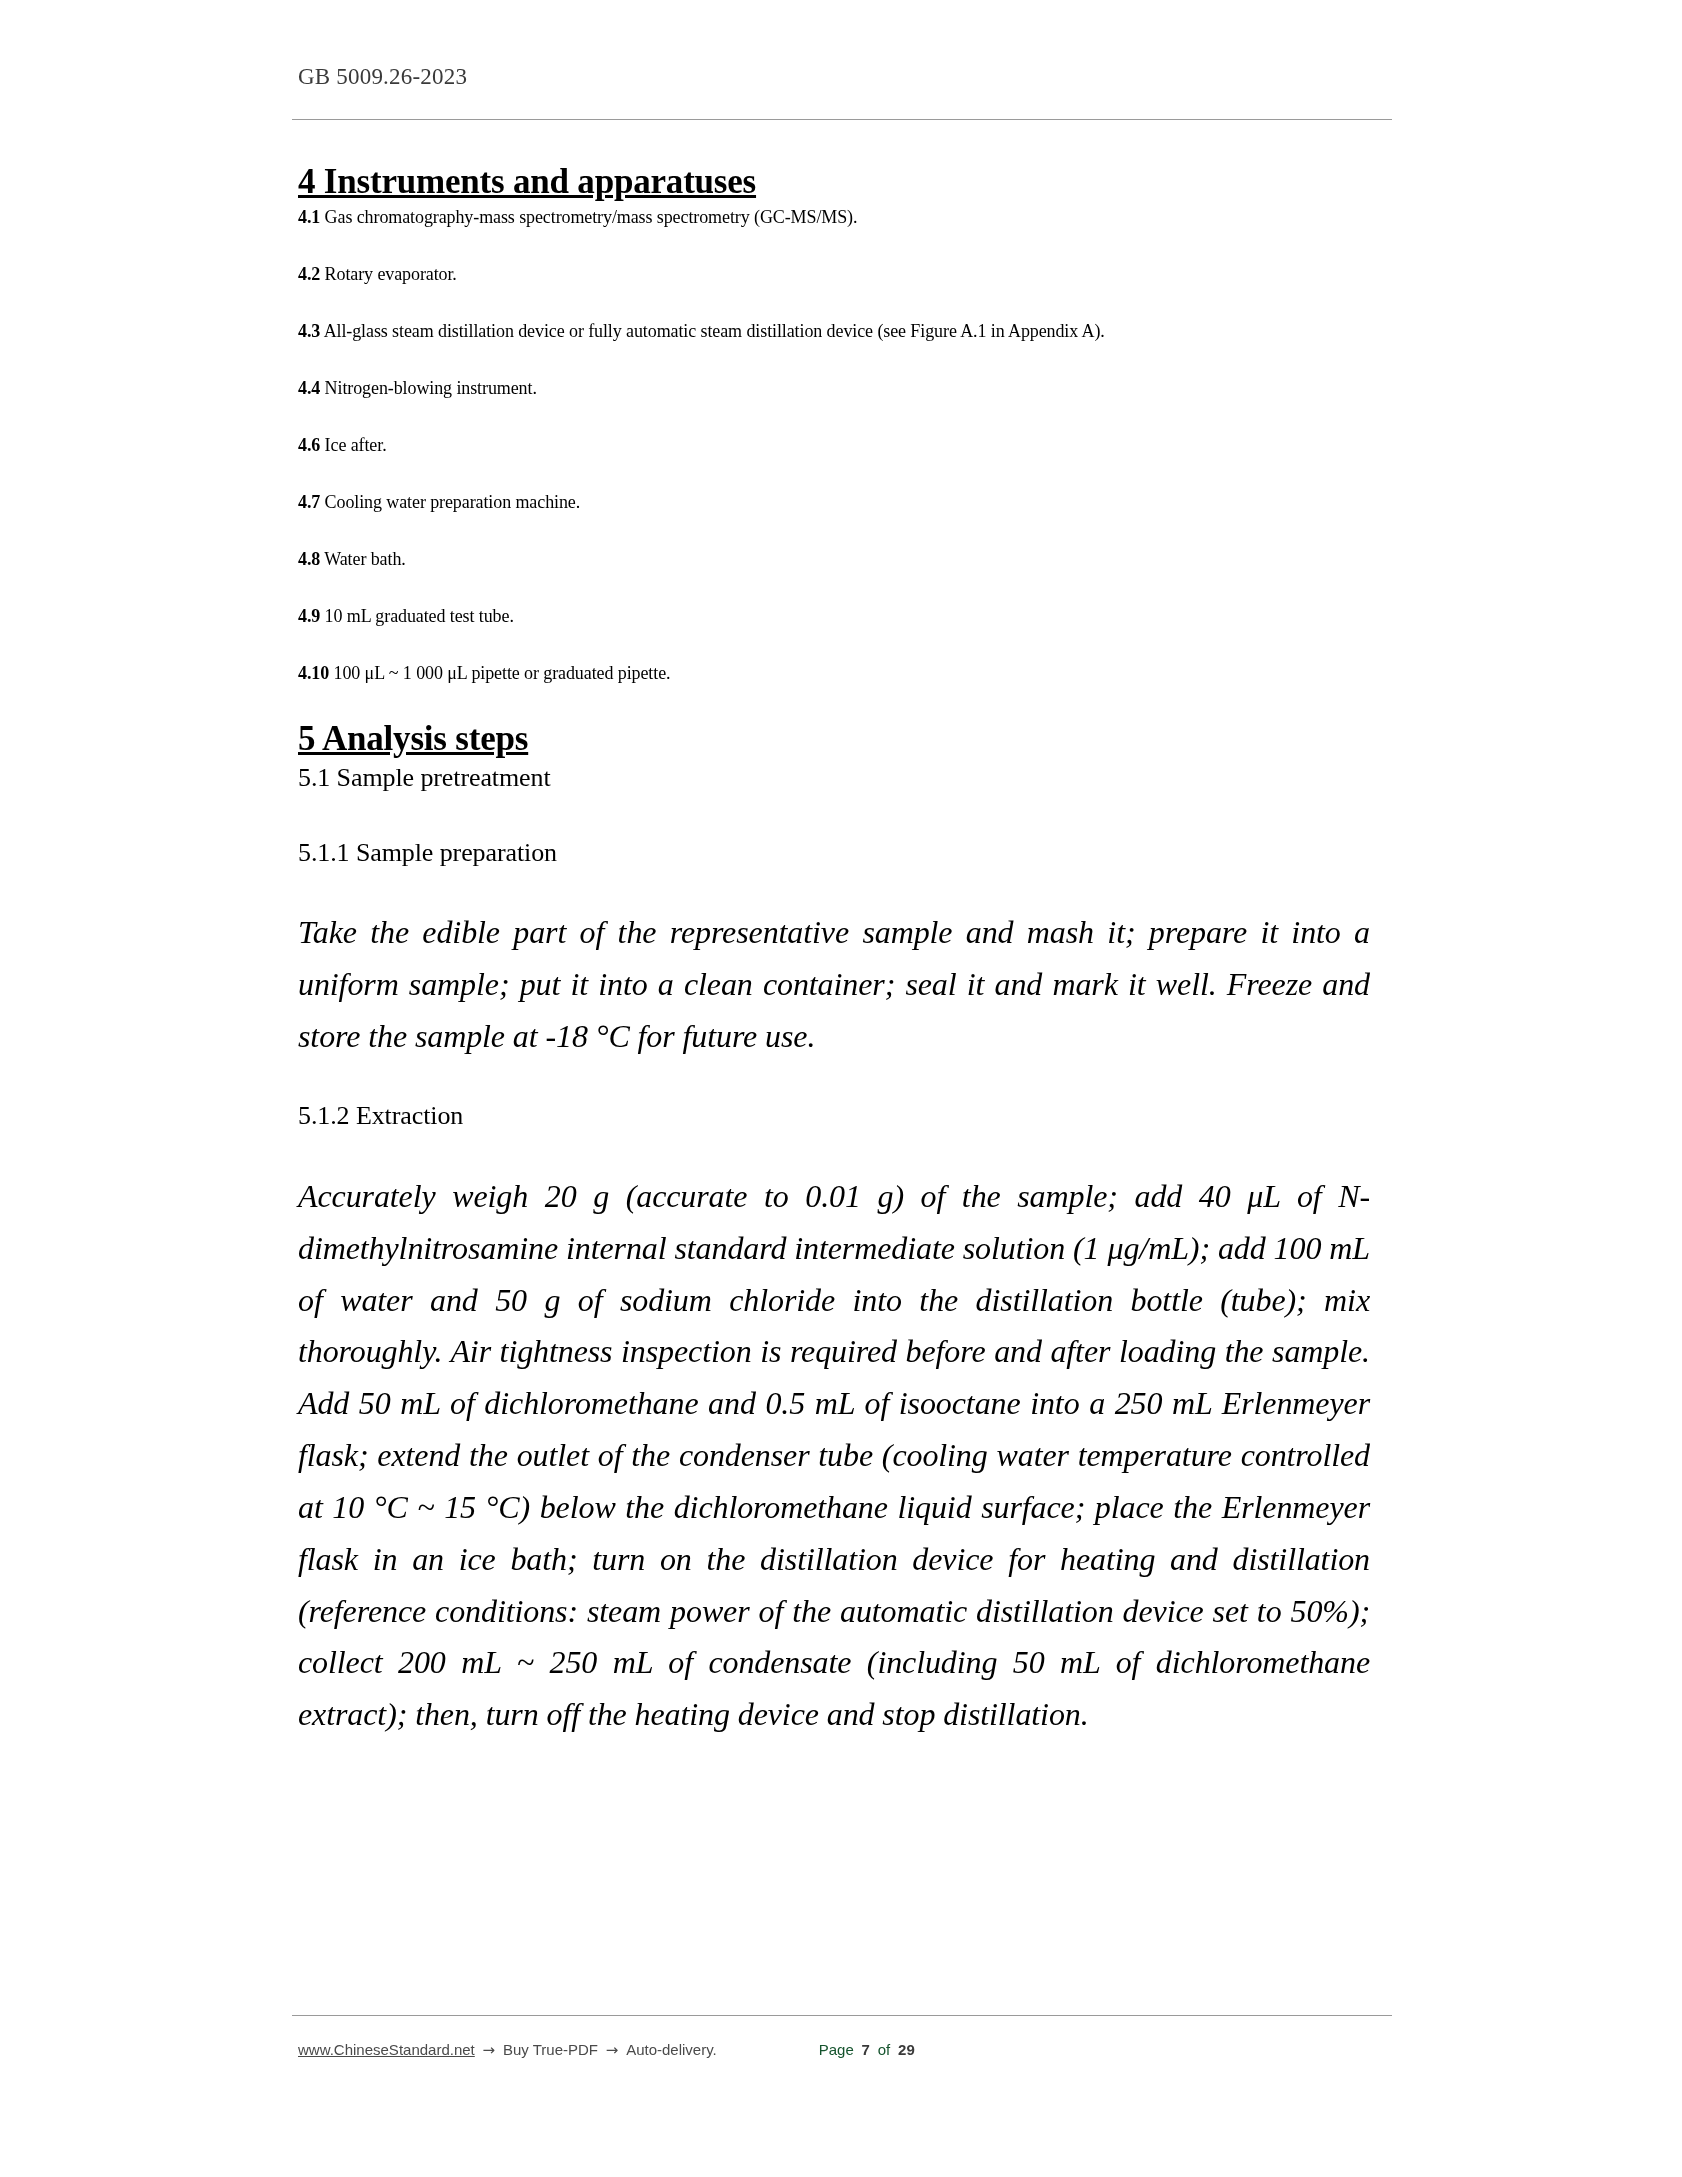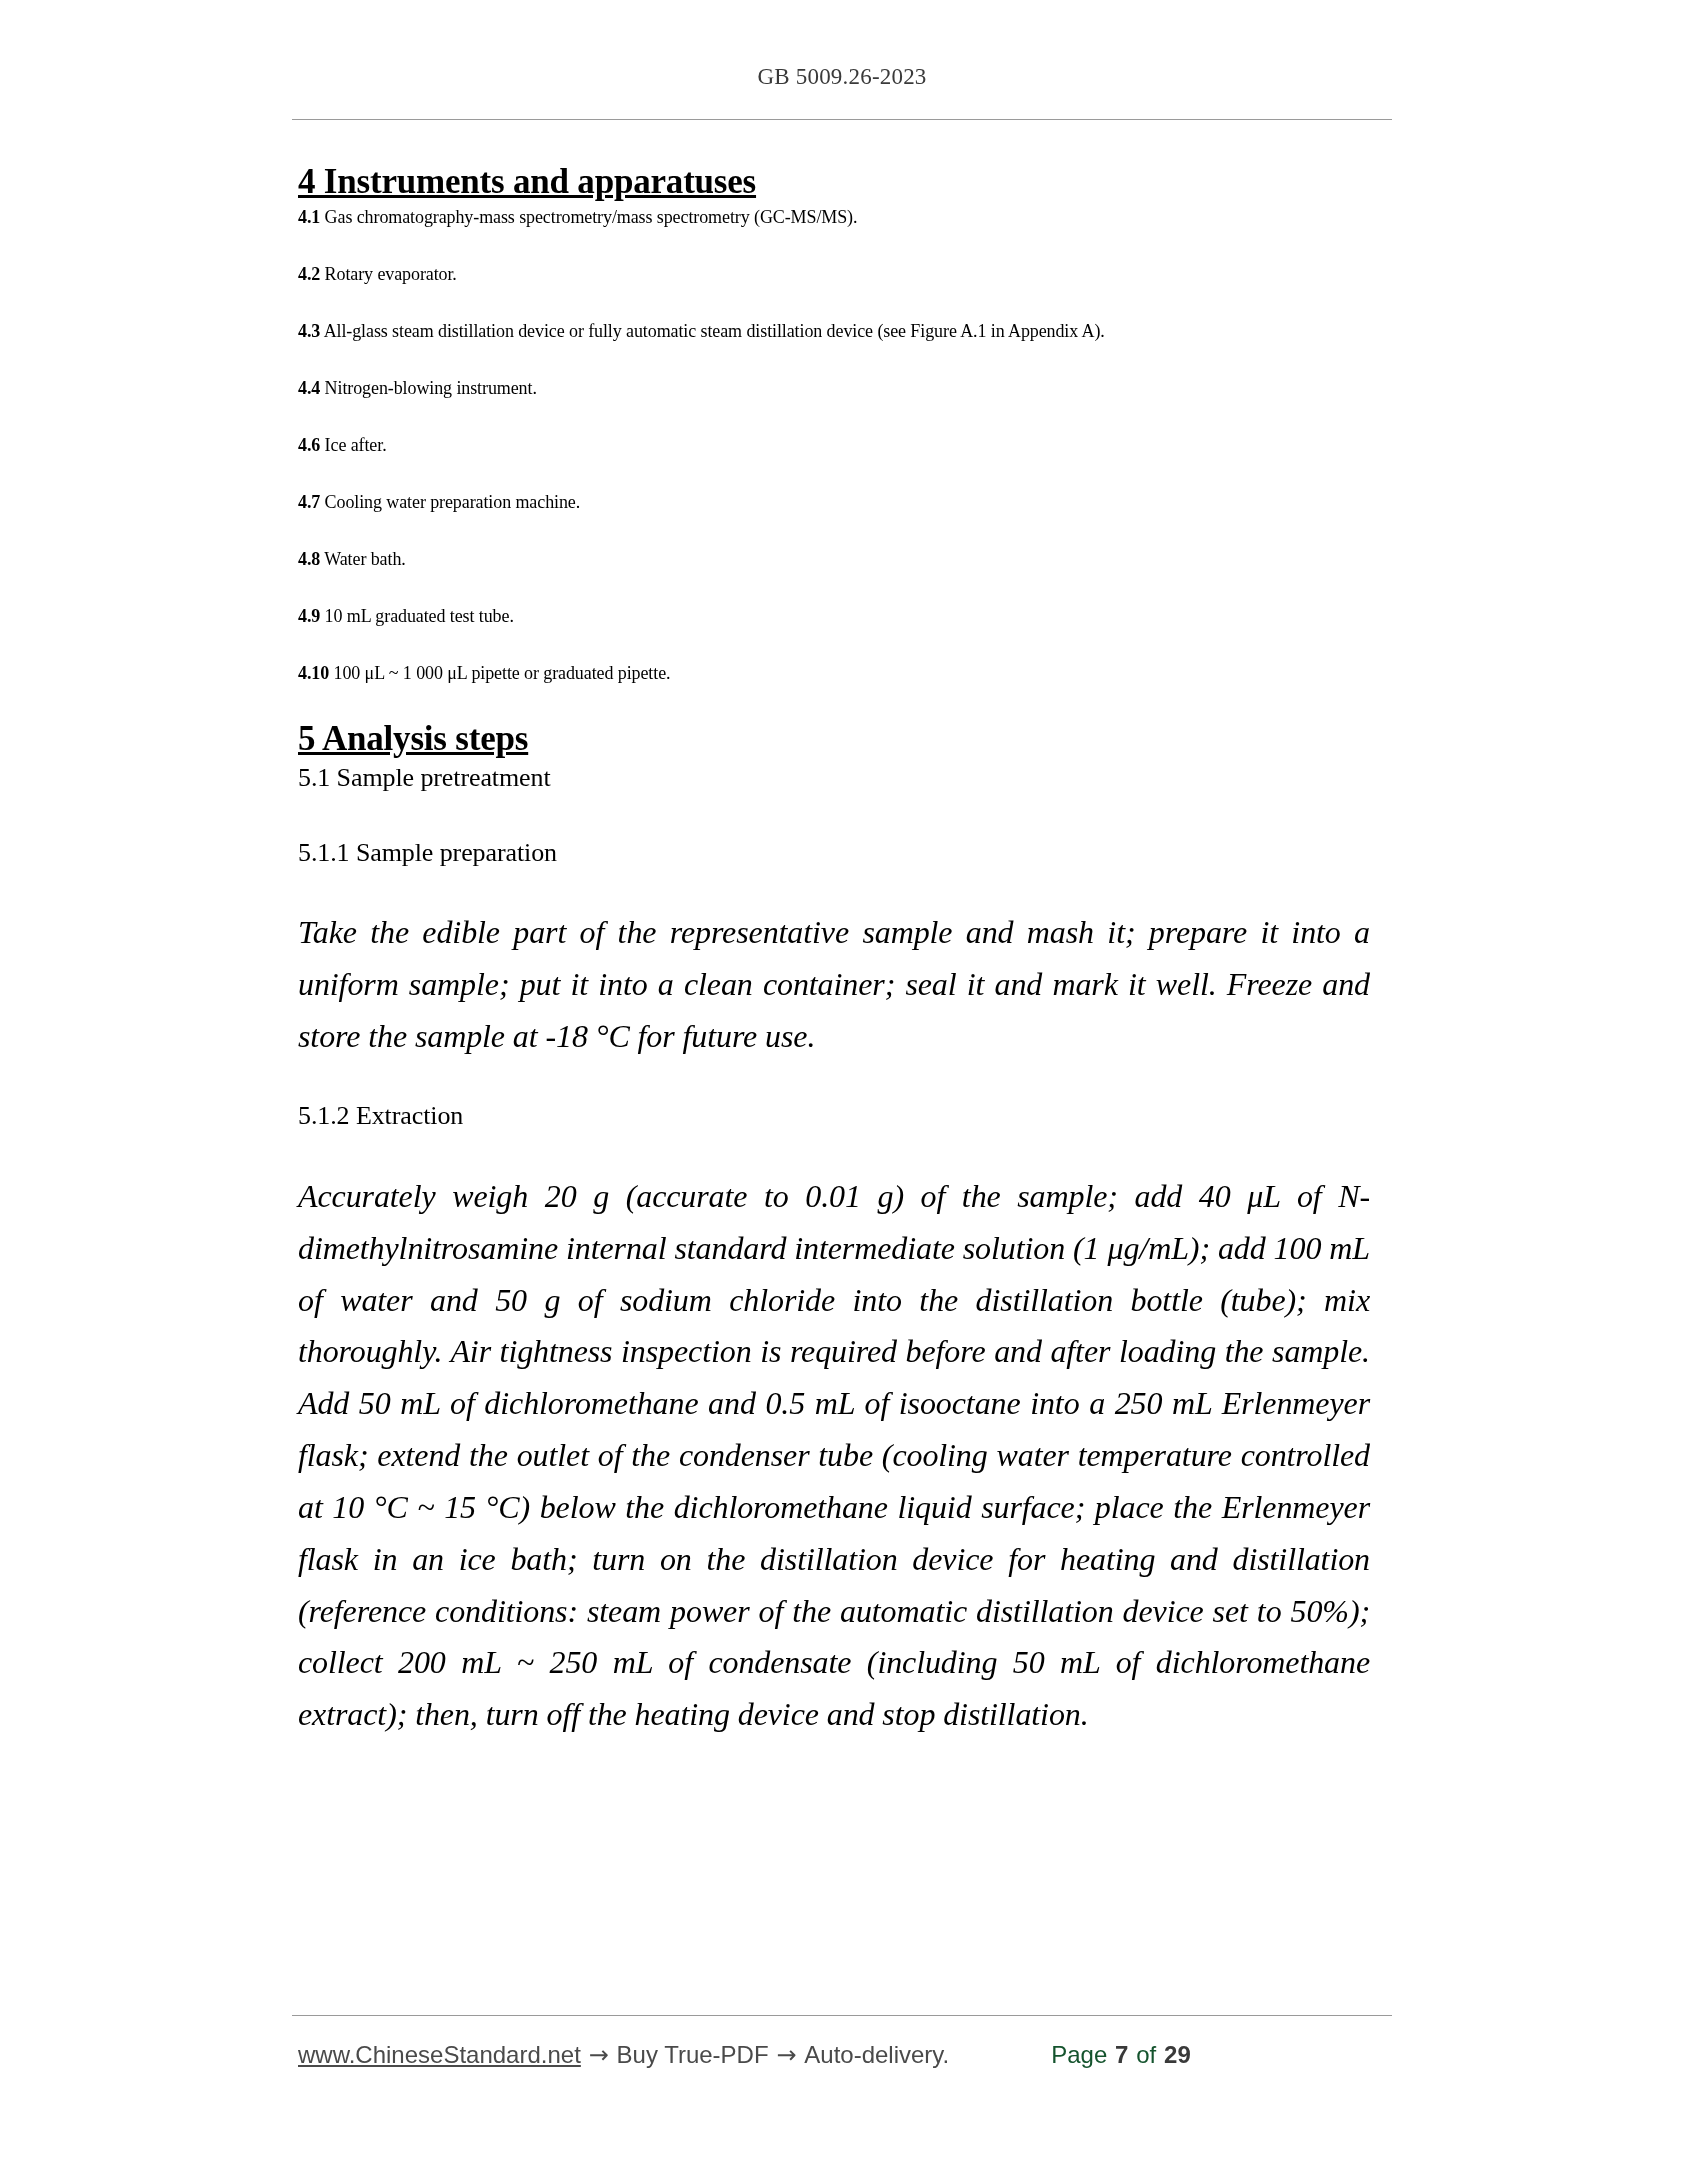--- a/index.html
+++ b/index.html
@@ -26,21 +26,20 @@
   }
 
   
   .header {
     position: absolute;
     left: 298px;
     top: 64px;
     width: 1088px;
   }
   .header-title {
-    text-align: center;
     font-size: 23px;
     letter-spacing: 0.2px;
     color: #3a3a3a;
     font-family: "Liberation Serif", "DejaVu Serif", serif;
   }
   .header-rule {
     position: absolute;
     left: 292px;
     top: 119px;
     width: 1100px;
@@ -109,21 +108,21 @@
     width: 1100px;
     height: 0.9px;
     background: #9a9a9a;
   }
   .footer {
     position: absolute;
     left: 298px;
     top: 2041px;
     width: 1100px;
     font-family: "Liberation Sans", "DejaVu Sans", sans-serif;
-    font-size: 24px;
+    font-size: 15px;
     color: #4a4a4a;
     display: flex;
     align-items: baseline;
   }
   .footer-left {
     display: flex;
     align-items: baseline;
     white-space: nowrap;
   }
   .footer-url {

